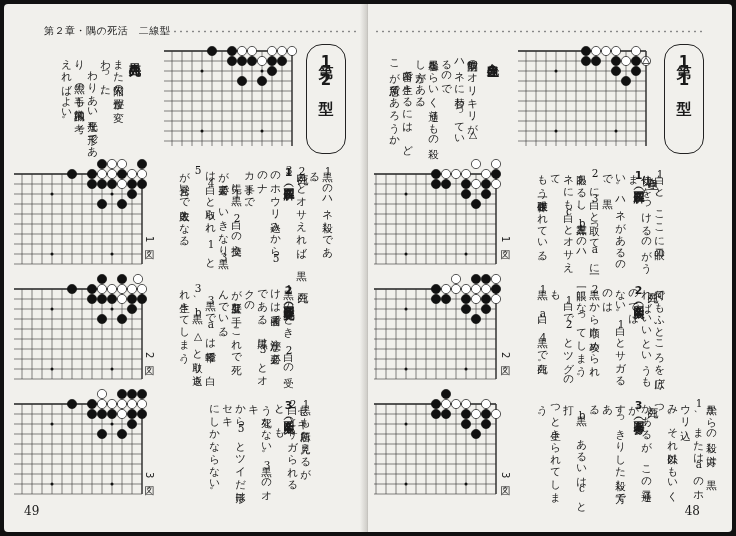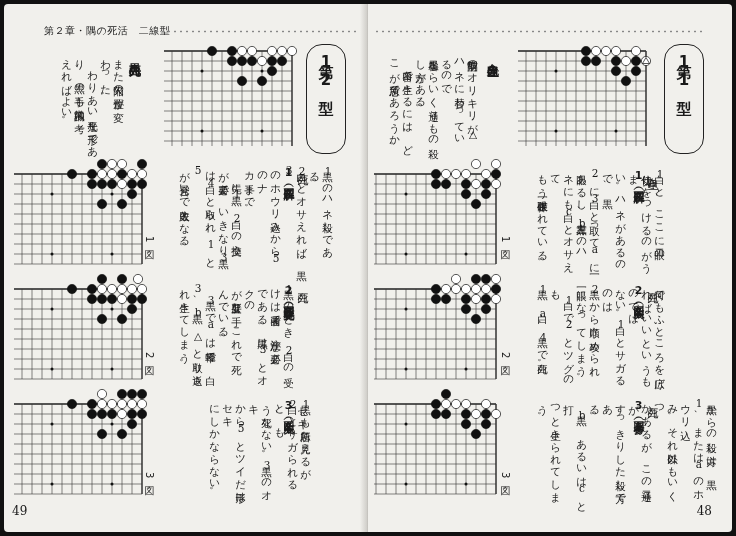--- a/index.html
+++ b/index.html
@@ -270,21 +270,21 @@
         </g>
       </svg>
       <div class="fig-label sans" style="left:140px;top:468px">3図</div>
       <div class="vt" style="position:absolute;left:204px;top:393px;height:110px">
         <span>黒1も急所に見えるが、</span><br><span>白2とサガられると、も</span><br><span>う死なない。黒3のオキ</span><br><span>から5とツイだ形はセキ</span><br><span>にしかならない。</span>
       </div>
       <div class="vt title-v" style="position:absolute;left:278px;top:395px;font-size:11px">3図（失敗）</div>
       <div class="vt sans" style="position:absolute;left:292px;top:395px;font-size:11px">セキ</div>
     </div>
 
-    <div class="pnum" style="left:8px">49</div>
+    <div class="pnum" style="left:20px">49</div>
   </div>
 
   <div class="gutter"></div>
 
   <div class="page right">
     <div class="dots" style="left:6px;width:330px"></div>
 
     <div class="vt" style="position:absolute;left:20px;top:48px;height:100px">
       <span>前型隅のオリキリが△</span><br><span>ハネに替わっているので、</span><br><span>黒番ならいく通りもの殺</span><br><span>し方がある。</span><br><span>　白番で生きるには、ど</span><br><span>こが急所であろうか。</span>
     </div>
@@ -517,15 +517,15 @@
         </g>
       </svg>
       <div class="fig-label sans" style="left:132px;top:468px">3図</div>
       <div class="vt" style="position:absolute;left:168px;top:393px;height:110px">
         <span>黒からの殺し方は、黒</span><br><span>1、またはaのホウリ込</span><br><span>み。それ以外にもいくつ</span><br><span>かあるが、この二通りが</span><br><span>すっきりした殺し方であ</span><br><span>る。</span><br><span>　黒b、あるいはcと打</span><br><span>つと生きられてしまう。</span>
       </div>
       <div class="vt title-v" style="position:absolute;left:264px;top:395px;font-size:11px">3図（参考）</div>
       <div class="vt sans" style="position:absolute;left:278px;top:395px;font-size:11px">白死</div>
     </div>
 
-    <div class="pnum" style="right:20px">48</div>
+    <div class="pnum" style="right:32px">48</div>
   </div>
 </div>
 
 </body></html>

